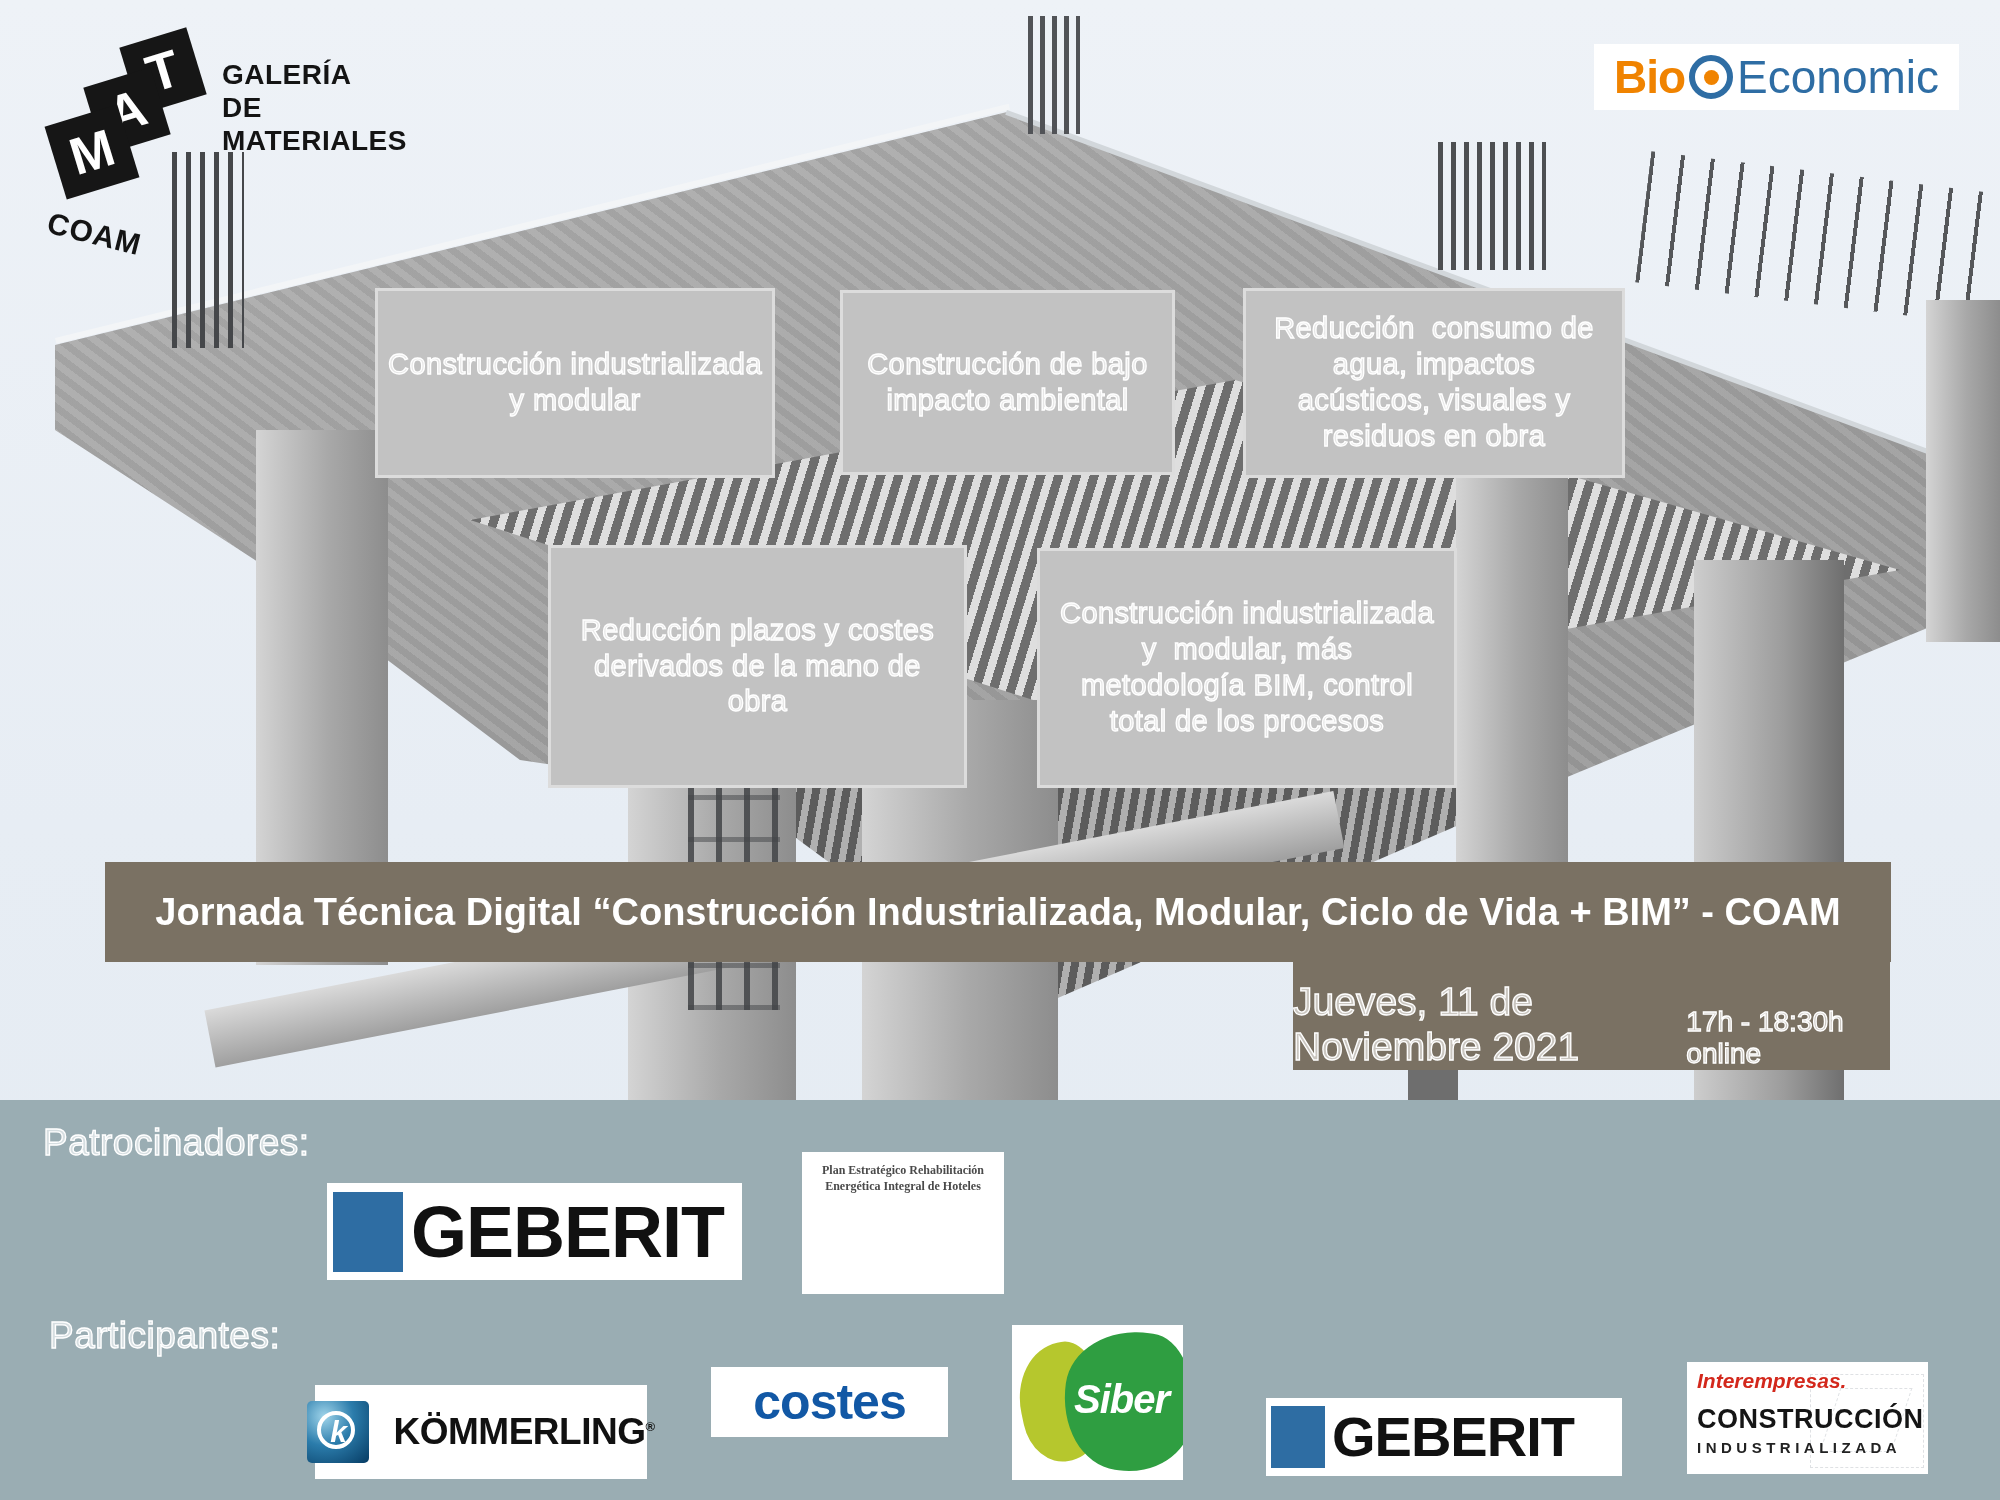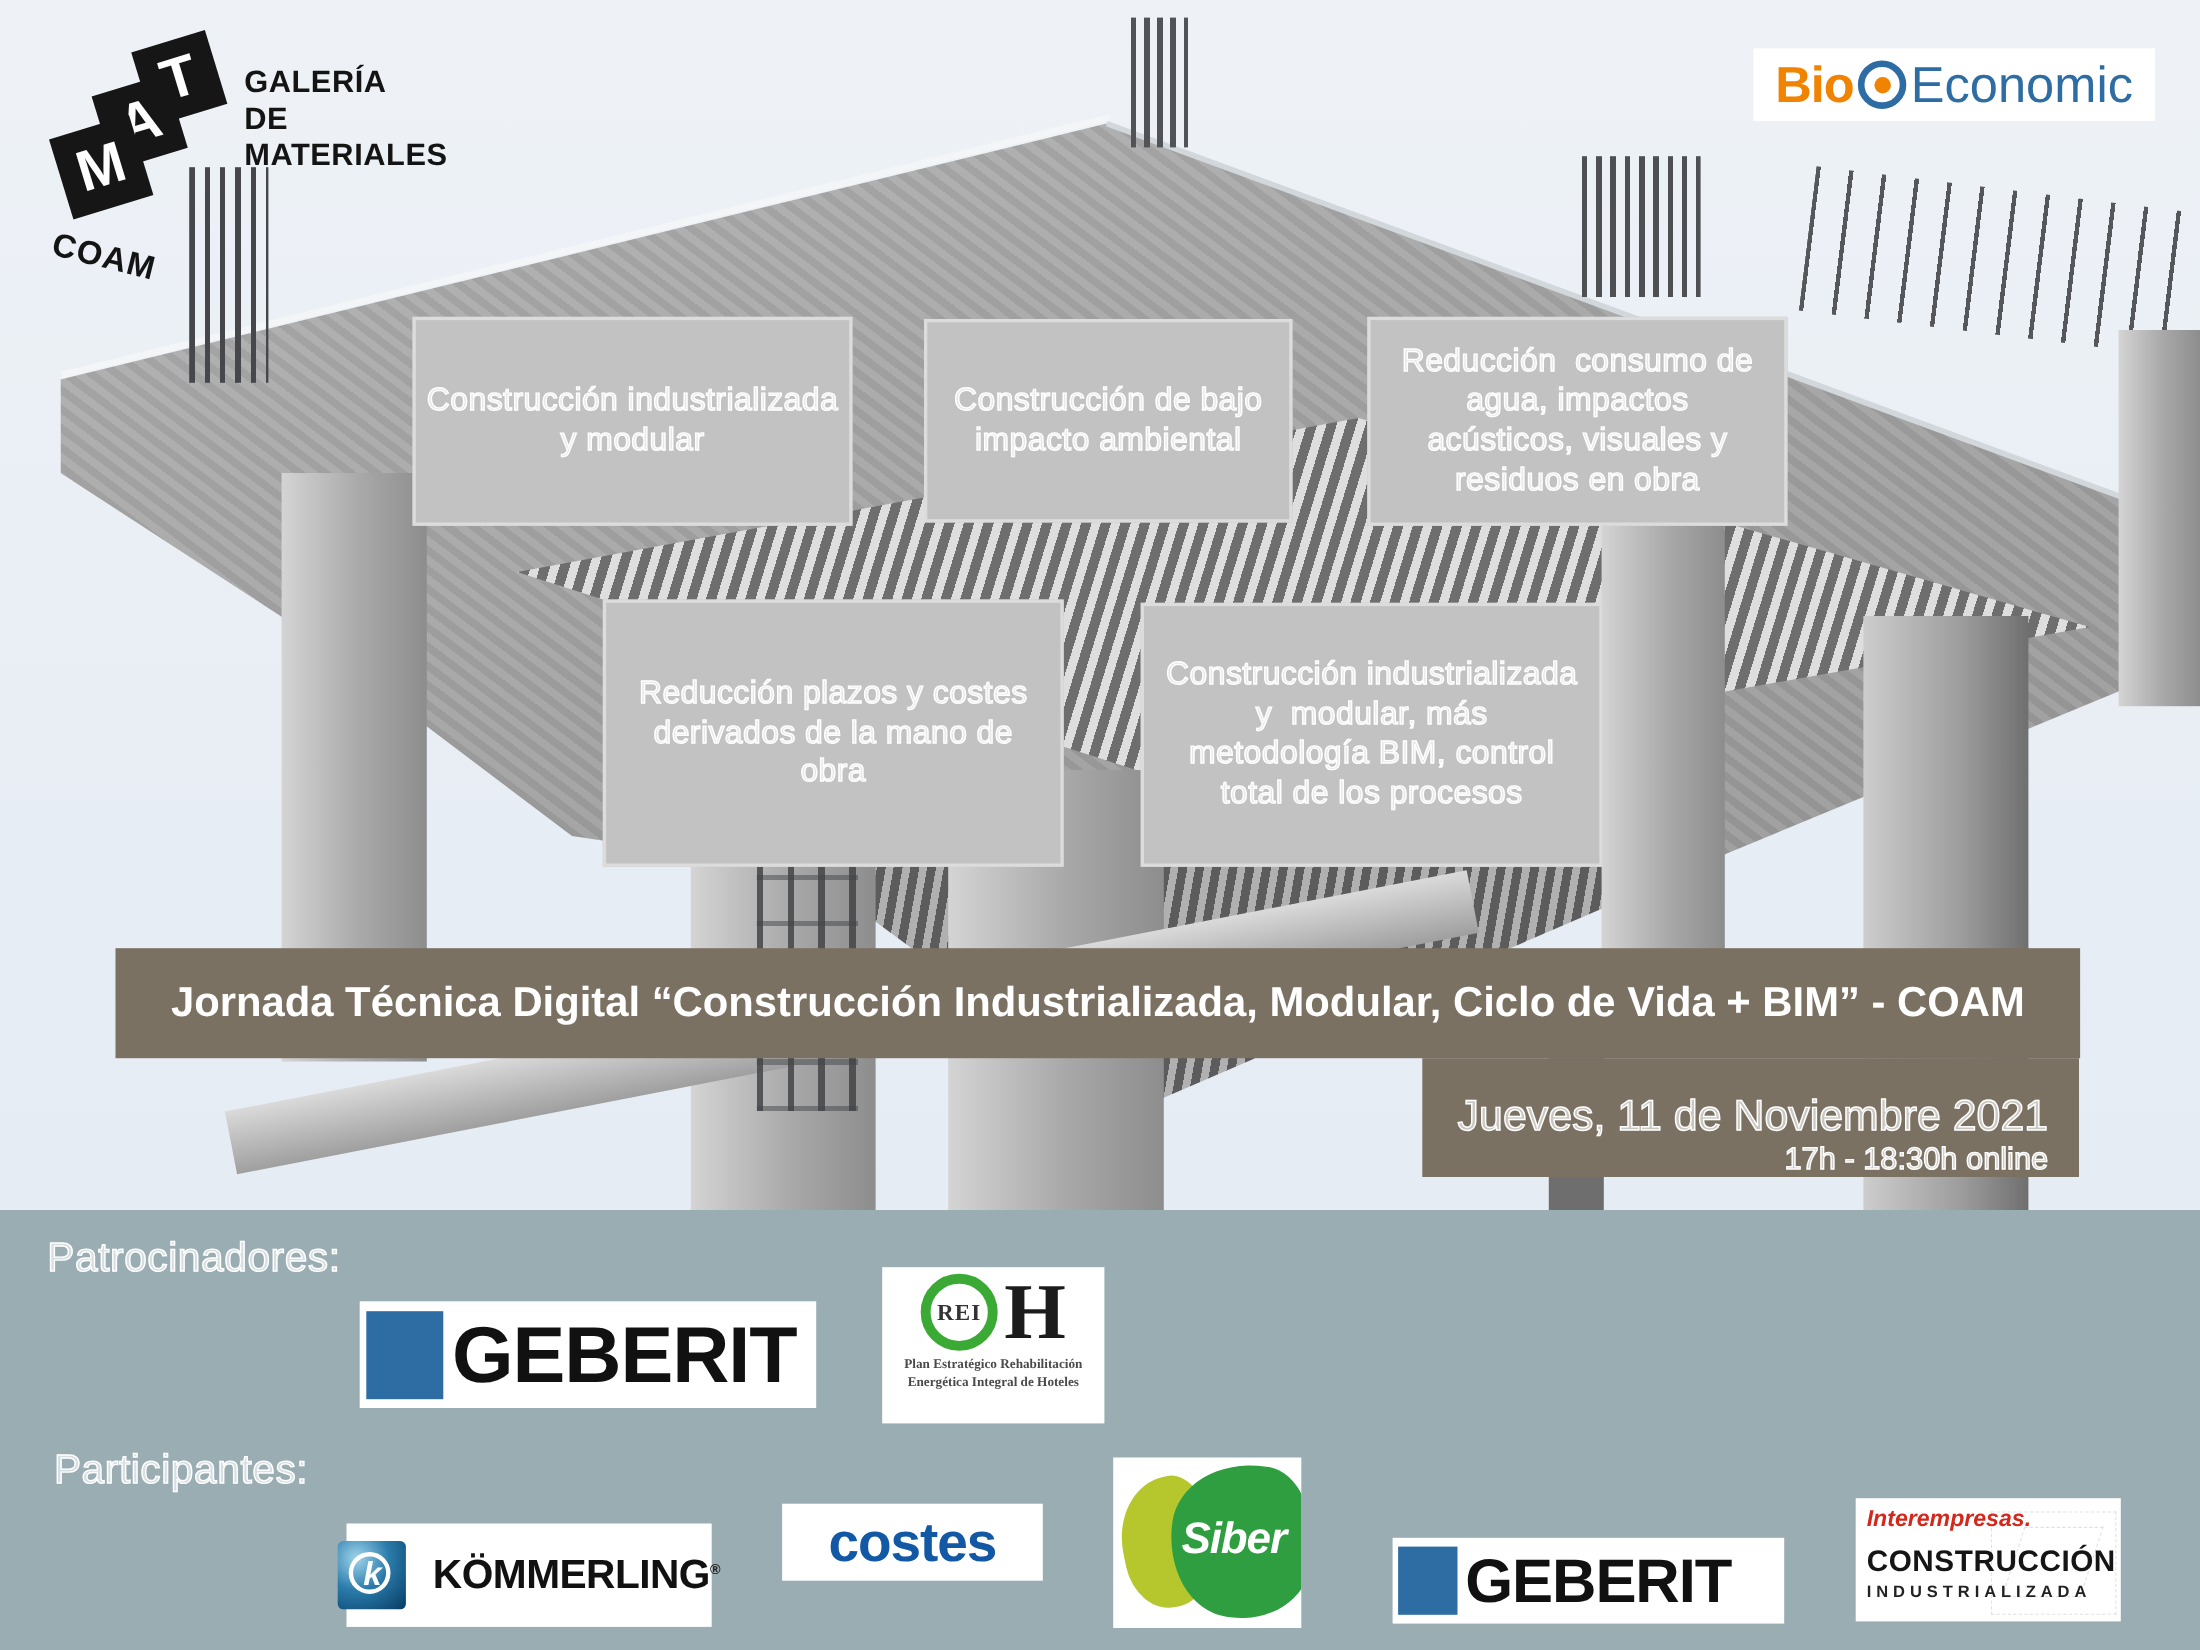--- a/index.html
+++ b/index.html
@@ -62,21 +62,21 @@
   .b3{left:1243px;top:288px;width:382px;height:190px;padding:0 20px;}
   .b4{left:548px;top:545px;width:419px;height:243px;padding:0 16px;}
   .b5{left:1037px;top:548px;width:420px;height:240px;padding:0 18px;}
   .banner{
     left:105px;top:862px;width:1786px;height:100px;background:#7a7163;z-index:6;
     display:flex;align-items:center;justify-content:center;position:absolute;
   }
   .banner span{color:#ffffff;font-weight:bold;font-size:38px;white-space:nowrap;}
   .datebox{
     left:1293px;top:962px;width:597px;height:108px;background:#7a7163;z-index:6;position:absolute;
-    display:flex;flex-direction:column;justify-content:flex-end;align-items:flex-end;
+    display:flex;flex-direction:row;justify-content:flex-start;align-items:flex-end;
     padding-right:28px;box-sizing:border-box;
   }
   .date1{font-size:39px;line-height:1.15;}
   .date2{font-size:28px;line-height:1.15;}
   .band{left:0;top:1100px;width:2000px;height:400px;background:#9aadb3;z-index:6;position:absolute;}
   .sec-label{position:absolute;z-index:8;font-size:37px;letter-spacing:.5px;}
   .lab1{left:43px;top:1122px;}
   .lab2{left:49px;top:1315px;}
   
   .logo{position:absolute;z-index:8;background:#ffffff;box-sizing:border-box;}
@@ -210,26 +210,20 @@
 <div class="band"></div>
 
 <div class="sec-label lab1 hollow">Patrocinadores:</div>
 <div class="sec-label lab2 hollow">Participantes:</div>
 
 <div class="logo geb geb1">
   <span class="geb-sq"></span>
   <span class="geb-txt">GEBERIT</span>
 </div>
 <div class="logo reih">
-  <div class="reih-row">
-    <span class="rei-ring">
-        <span>REI</span>
-      </span>
-    <span class="reih-h">H</span>
-  </div>
   <div class="reih-cap">
     <div>Plan Estratégico Rehabilitación</div>
     <div>Energética Integral de Hoteles</div>
   </div>
 </div>
 
 <div class="logo kom">
   <span class="kom-ic">
     <span class="kom-ring"></span>
     <span class="kom-k">k</span>

